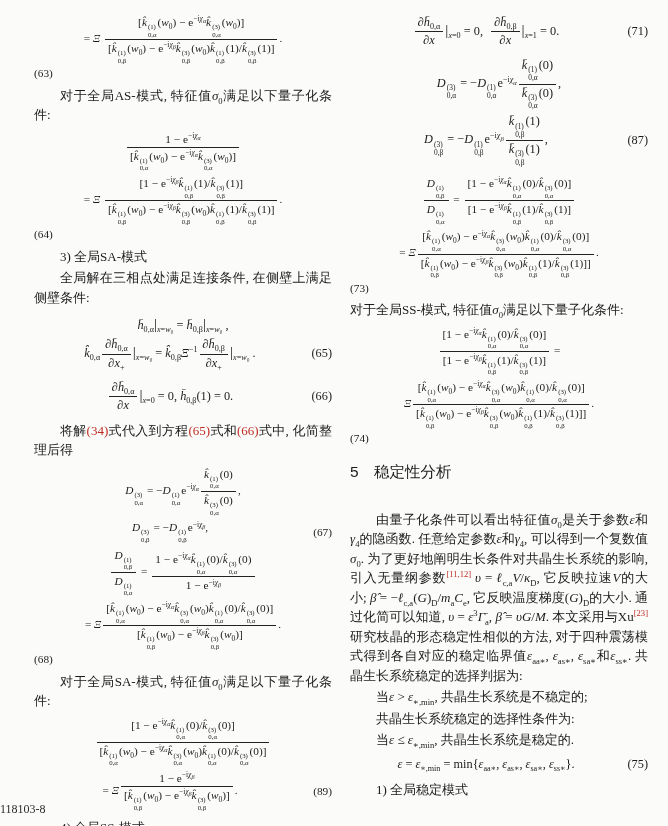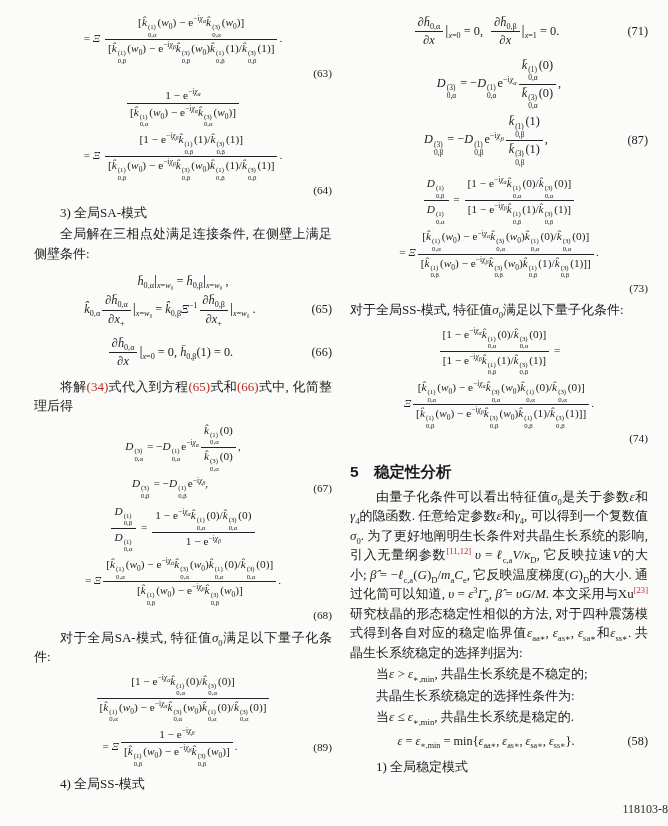--- a/index.html
+++ b/index.html
@@ -5,41 +5,41 @@
   html,body { margin:0; padding:0; }
   body {
     width:668px; height:826px; overflow:hidden; position:relative;
     background:#fbfbf9; color:#1b1b1b;
     font-family:"Liberation Serif","DejaVu Serif",serif;
   }
   .page { display:flex; gap:18px; padding:8px 20px 0 34px; }
   .col { width:300px; font-size:13px; line-height:1.5; text-align:justify; }
   .para { text-indent:2em; margin:2px 0; }
   .para.noind { text-indent:0; }
-  .sect { font-weight:bold; font-size:15.5px; margin:14px 0 4px; text-indent:0;
+  .sect { font-weight:normal; font-size:15.5px; margin:14px 0 27px; text-indent:0;
           font-family:"Liberation Sans","DejaVu Sans",sans-serif; }
   .eq { margin:5px 0; font-size:12.3px; line-height:1.25; }
   .eq.sm { font-size:11.3px; }
   .eqline { display:flex; align-items:center; position:relative; padding:2px 0; min-height:16px; }
   .eqline .eqbody { margin:0 auto; text-align:center; }
   .eqline.hasno { padding-right:26px; }
   .eqline:not(.numonly) .eqno { position:absolute; right:0; top:50%; transform:translateY(-50%); }
-  .eqline.numonly { justify-content:flex-end; min-height:13px; padding:0; }
+  .eqline.numonly { min-height:13px; padding:0; }
   i { font-style:italic; }
   sup, sub { font-size:0.66em; line-height:0; }
   sup sub, sub sub { font-size:0.82em; }
   .fr { display:inline-flex; flex-direction:column; vertical-align:middle; text-align:center; margin:0 2px; }
   .fr .nu { display:block; border-bottom:1px solid #222; padding:0 3px 1px; }
   .fr .de { display:block; padding:1px 3px 0; }
   .ss { display:inline-flex; flex-direction:column; align-items:flex-start;
         font-size:0.6em; line-height:1.12; vertical-align:-0.45em; margin:0 1px 0 1px; }
   .ss span { display:block; }
   .vb { font-size:1.25em; }
   .cite { color:#bf2b23; }
-  .footer { position:absolute; bottom:9px; left:0; width:100%; text-align:right;
+  .footer { position:absolute; bottom:9px; left:0; width:100%; text-align:left;
             font-size:12px; color:#2a2a2a; }
 </style>
 </head>
 <body>
 
 <div class="page">
   <div class="col" id="col-left">
       <div class="eq sm">
         <div class="eqline">
           <span class="eqbody">= <i>Ξ</i> <span class="fr">
@@ -62,20 +62,21 @@
                 </span>(1)/<i>k̂</i><span class="ss">
                   <span>(3)</span>
                   <span>0,β</span>
                 </span>(1)]</span>
             </span>.</span>
         </div>
         <div class="eqline numonly">
           <span class="eqno">(63)</span>
         </div>
       </div>
+      <div class="para">对于全局AS-模式, 特征值<i>σ</i><sub>0</sub>满足以下量子化条件:</div>
       <div class="eq sm">
         <div class="eqline">
           <span class="eqbody"><span class="fr">
               <span class="nu">1 − e<sup>−i<i>χ</i><sub><i>α</i></sub></sup></span>
               <span class="de">[<i>k̂</i><span class="ss">
                   <span>(1)</span>
                   <span>0,α</span>
                 </span>(<i>w</i><sub>0</sub>) − e<sup>−i<i>χ</i><sub><i>α</i></sub></sup><i>k̂</i><span class="ss">
                   <span>(3)</span>
                   <span>0,α</span>
@@ -426,20 +427,20 @@
         </div>
       </div>
       <div class="sect">5 稳定性分析</div>
       <div class="para">由量子化条件可以看出特征值<i>σ</i><sub>0</sub>是关于参数<i>ε</i>和<i>γ</i><sub>4</sub>的隐函数. 任意给定参数<i>ε</i>和<i>γ</i><sub>4</sub>, 可以得到一个复数值<i>σ</i><sub>0</sub>. 为了更好地阐明生长条件对共晶生长系统的影响, 引入无量纲参数<span class="cite"><sup>[11,12]</sup></span> <i>υ</i> = <i>ℓ</i><sub>c,a</sub><i>V</i>/<i>κ</i><sub>D</sub>, 它反映拉速<i>V</i>的大小; <i>β̂</i> = −<i>ℓ</i><sub>c,a</sub>(<i>G</i>)<sub>D</sub>/<i>m</i><sub>a</sub><i>C</i><sub>e</sub>, 它反映温度梯度(<i>G</i>)<sub>D</sub>的大小. 通过化简可以知道, <i>υ</i> = <i>ε</i><sup>3</sup><i>Γ̄</i><sub>a</sub>, <i>β̂</i> = <i>υG</i>/<i>M</i>. 本文采用与Xu<span class="cite"><sup>[23]</sup></span>研究枝晶的形态稳定性相似的方法, 对于四种震荡模式得到各自对应的稳定临界值<i>ε</i><sub>aa∗</sub>, <i>ε</i><sub>as∗</sub>, <i>ε</i><sub>sa∗</sub>和<i>ε</i><sub>ss∗</sub>. 共晶生长系统稳定的选择判据为:</div>
       <div class="para">当<i>ε</i> &gt; <i>ε</i><sub>∗,min</sub>, 共晶生长系统是不稳定的;</div>
       <div class="para">共晶生长系统稳定的选择性条件为:</div>
       <div class="para">当<i>ε</i> ≤ <i>ε</i><sub>∗,min</sub>, 共晶生长系统是稳定的.</div>
       <div class="eq">
         <div class="eqline hasno">
           <span class="eqbody"><i>ε</i> = <i>ε</i><sub>∗,min</sub> = min{<i>ε</i><sub>aa∗</sub>, <i>ε</i><sub>as∗</sub>, <i>ε</i><sub>sa∗</sub>, <i>ε</i><sub>ss∗</sub>}.</span>
-          <span class="eqno">(58)</span>
+          <span class="eqno">(75)</span>
         </div>
       </div>
       <div class="para">1) 全局稳定模式</div>
     </div>
 </div>
 
 <div class="footer">118103-8</div>
 
 </body></html>

